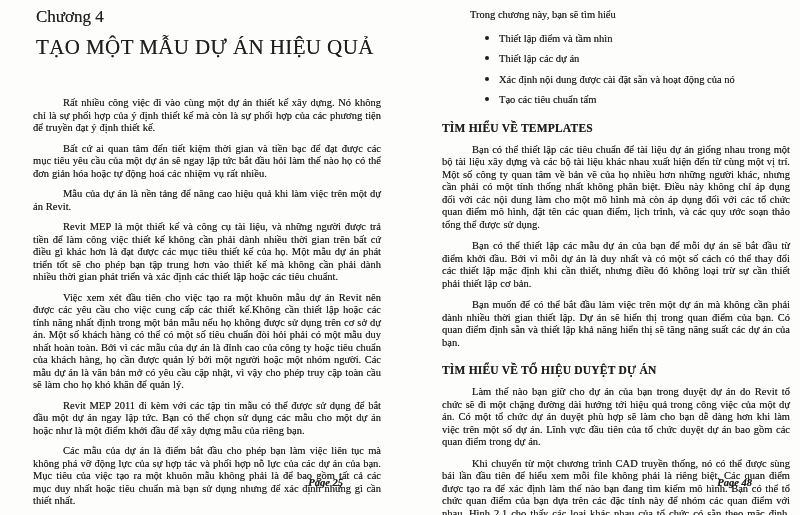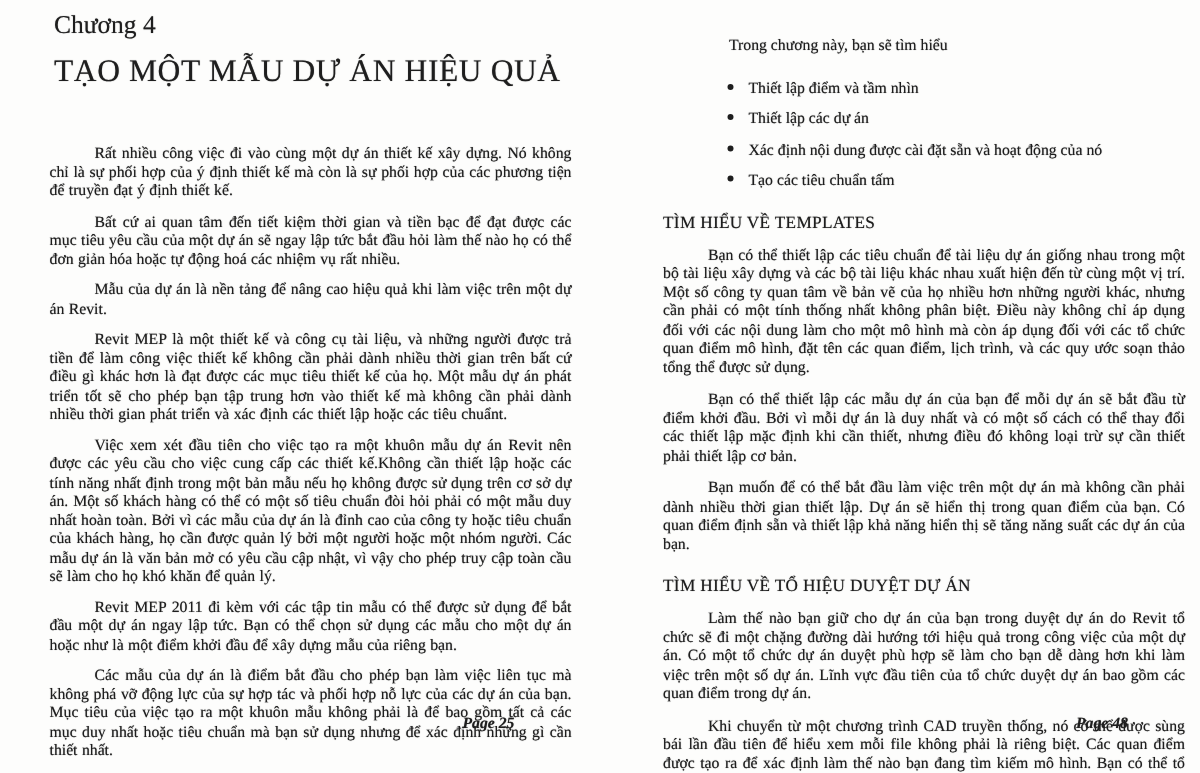--- a/index.html
+++ b/index.html
@@ -46,21 +46,21 @@
     margin: 0 0 8px 0;
     word-spacing: 0.3px;
   }
   .page-right p.body { margin-bottom: 9px; }
 
   
   .intro {
     font-size: 10.5px;
     line-height: 12.5px;
     text-indent: 28px;
-    margin: 16px;
+    margin: 0;
     padding-top: 9px;
   }
   ul.bullets {
     list-style: none;
     margin: 11px 0 0 0;
     padding: 0 0 0 43px;
     font-family: Liberation Serif, serif;
   }
   ul.bullets li {
     font-size: 10.5px;
@@ -74,21 +74,21 @@
     background: #1e1e1e;
     border-radius: 50%;
     margin-right: 10px;
     vertical-align: 2px;
   }
 
   
   h2.section-heading {
     font-size: 11.5px;
     line-height: 14px;
-    font-weight: normal;
+    font-weight: bold;
     letter-spacing: 0.2px;
     margin: 14px 0 9px 0;
   }
 
   
   .page-footer {
     position: absolute;
     top: 477px;
     right: 38px;
     font-size: 10.5px;

